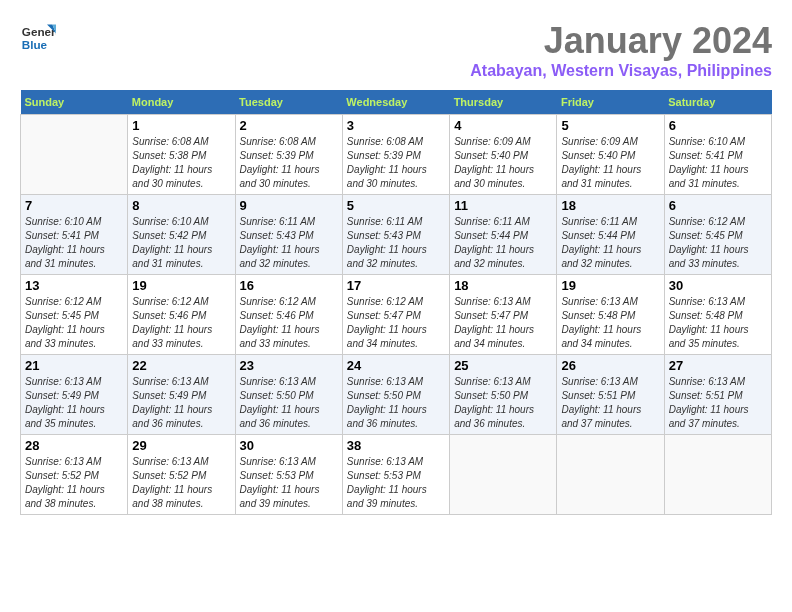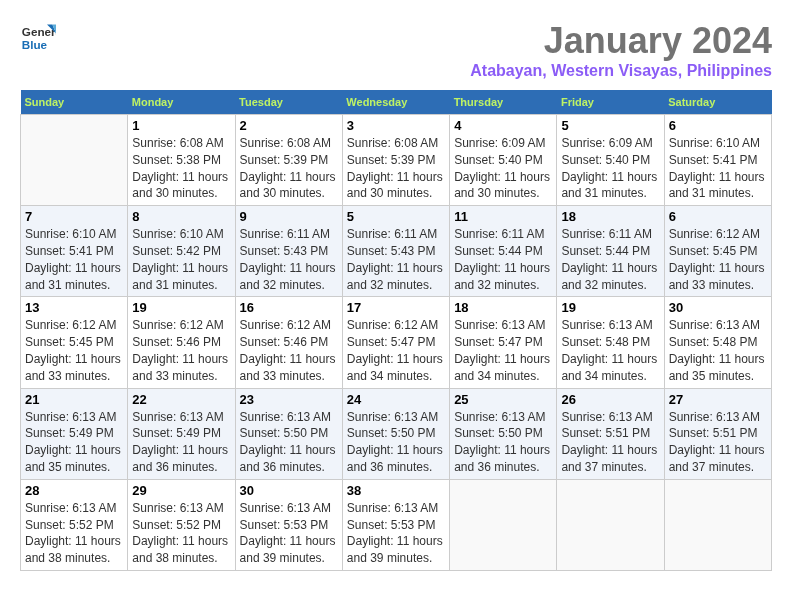--- a/index.html
+++ b/index.html
@@ -58,23 +58,24 @@
       width: 107px;
       min-height: 70px;
     }
     .day-num {
       font-weight: bold;
       font-size: 13px;
       display: block;
       margin-bottom: 2px;
     }
     .day-info {
-      font-size: 12px;
+      font-size: 10px;
       color: #333;
       line-height: 1.4;
+      font-style: italic;
     }
     .empty-cell {
       background: #f9f9f9;
     }
     tbody tr:nth-child(odd) {
       background-color: #fff;
     }
     tbody tr:nth-child(even) {
       background-color: #f0f4fa;
     }

